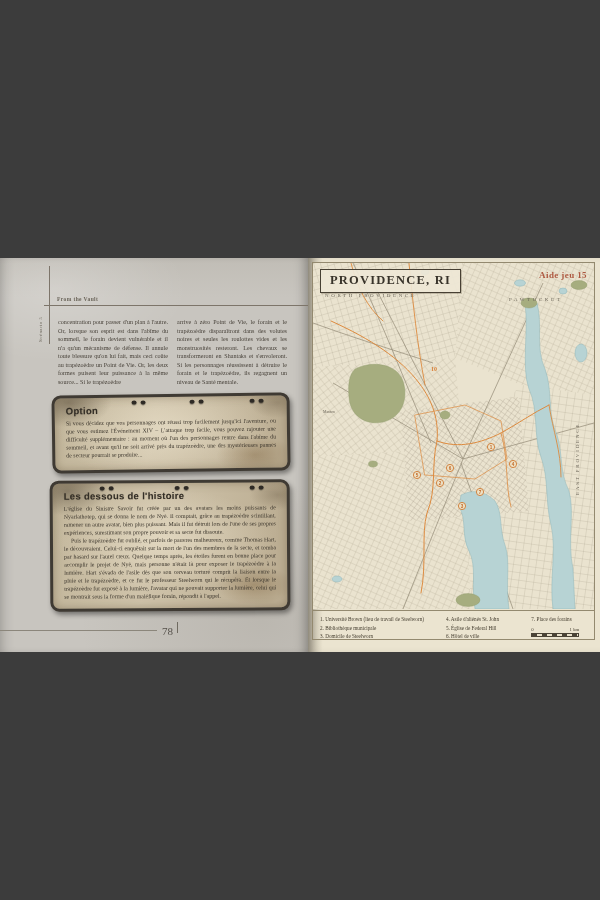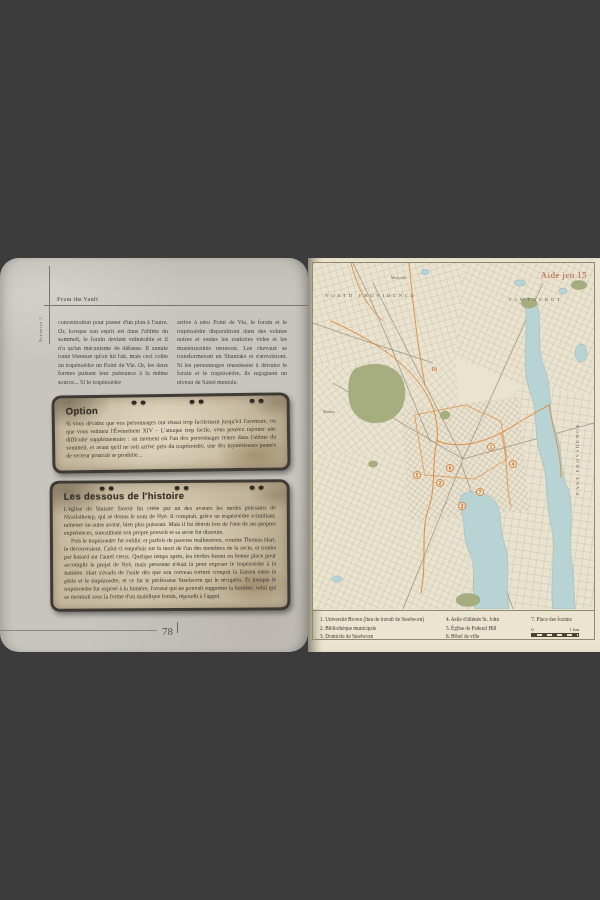--- a/index.html
+++ b/index.html
@@ -10,21 +10,20 @@
 
   
   .page-left {
     position:absolute; left:0; top:0; width:308px; height:394px;
     background-color:#c8c5bf;
     background-image:
       radial-gradient(ellipse 220px 120px at 18% 8%, rgba(255,255,255,.22), transparent 60%),
       radial-gradient(ellipse 260px 200px at 85% 92%, rgba(118,110,96,.16), transparent 70%),
       linear-gradient(180deg, rgba(175,170,160,.3), rgba(200,196,188,0) 10%);
     box-shadow: inset -10px 0 12px -8px rgba(0,0,0,.35), inset 10px 0 14px -10px rgba(0,0,0,.30);
-    border-radius: 19px;
   }
   .vline { position:absolute; left:49px; top:8px; width:1px; height:78px; background:#7d756a; }
   .hline { position:absolute; left:44px; right:0; top:47px; height:1px; background:#7d756a; }
   .running-header { position:absolute; left:57px; top:38px; font-size:5.5px; font-weight:bold; color:#6b655a; letter-spacing:.4px; }
   .side-tab { position:absolute; left:38px; top:84px; transform-origin:0 0; transform:rotate(-90deg); font-size:5px; color:#6b655a; letter-spacing:.4px; white-space:nowrap; }
 
   .body-cols { position:absolute; left:58px; top:60px; width:229px; height:76px; display:flex; gap:9px; }
   .body-col { flex:1; font-size:6.1px; line-height:1.4; text-align:justify; color:#48423a; overflow:hidden; }
 
   .parchment {
@@ -65,21 +64,21 @@
   }
   .map-frame { position:absolute; left:4px; top:4px; width:283px; height:378px; border:1px solid #93896f; }
   .map-svg { position:absolute; left:0; top:0; }
 
   .map-title-box {
     position:absolute; left:7px; top:6px; background:rgba(238,231,214,.92);
     border:1px solid #474033; padding:3px 9px 4px 9px;
     font-size:12.5px; font-weight:bold; letter-spacing:1.2px; color:#38332a;
     box-shadow:1px 1px 0 rgba(70,60,40,.25);
   }
-  .corner-label { position:absolute; right:7px; top:7px; font-weight:normal; font-size:9px; letter-spacing:.4px; color:#a84b33; opacity:.9; }
+  .corner-label { position:absolute; right:7px; top:7px; font-weight:bold; font-size:9px; letter-spacing:.4px; color:#a84b33; opacity:.9; }
 
   .legend { position:absolute; left:0; right:0; top:347px; bottom:0; border-top:1px solid #93896f;
     display:flex; padding:4px 7px 2px 7px; gap:7px; color:#433c2e; }
   .lg-col { font-size:5.2px; line-height:1.65; }
   .lg-1 { width:47%; } .lg-2 { width:31%; } .lg-3 { width:22%; }
   .scale { width:48px; margin-top:2px; }
   .scale-labels { display:flex; justify-content:space-between; font-size:4.8px; }
   .scale-bar { height:3.5px; border:.5px solid #4a4336;
     background:repeating-linear-gradient(90deg,#4a4336 0 5px,#e9e1cc 5px 10px); }
 </style>
@@ -230,20 +229,21 @@
         <g font-family="'Liberation Serif',serif" fill="#6d675a">
           <text x="12" y="34" font-size="5" letter-spacing="2.6">NORTH PROVIDENCE</text>
           <text x="196" y="38" font-size="5" letter-spacing="2.6">PAWTUCKET</text>
           <text x="266" y="232" font-size="5" letter-spacing="1.8" transform="rotate(-90 266 232)">EAST PROVIDENCE</text>
           <text x="78" y="16" font-size="3.8">Marieville</text>
           <text x="10" y="150" font-size="3.8">Manton</text>
           <text x="118" y="108" font-size="6" font-weight="bold" fill="#d97f35">10</text>
         </g>
       </svg>
 
+      <div class="map-title-box">PROVIDENCE, RI</div>
       <div class="corner-label">Aide jeu 15</div>
 
       <div class="legend">
         <div class="lg-col lg-1">
           <div>1. Université Brown (lieu de travail de Steelworn)</div>
           <div>2. Bibliothèque municipale</div>
           <div>3. Domicile de Steelworn</div>
         </div>
         <div class="lg-col lg-2">
           <div>4. Asile d'aliénés St. John</div>

